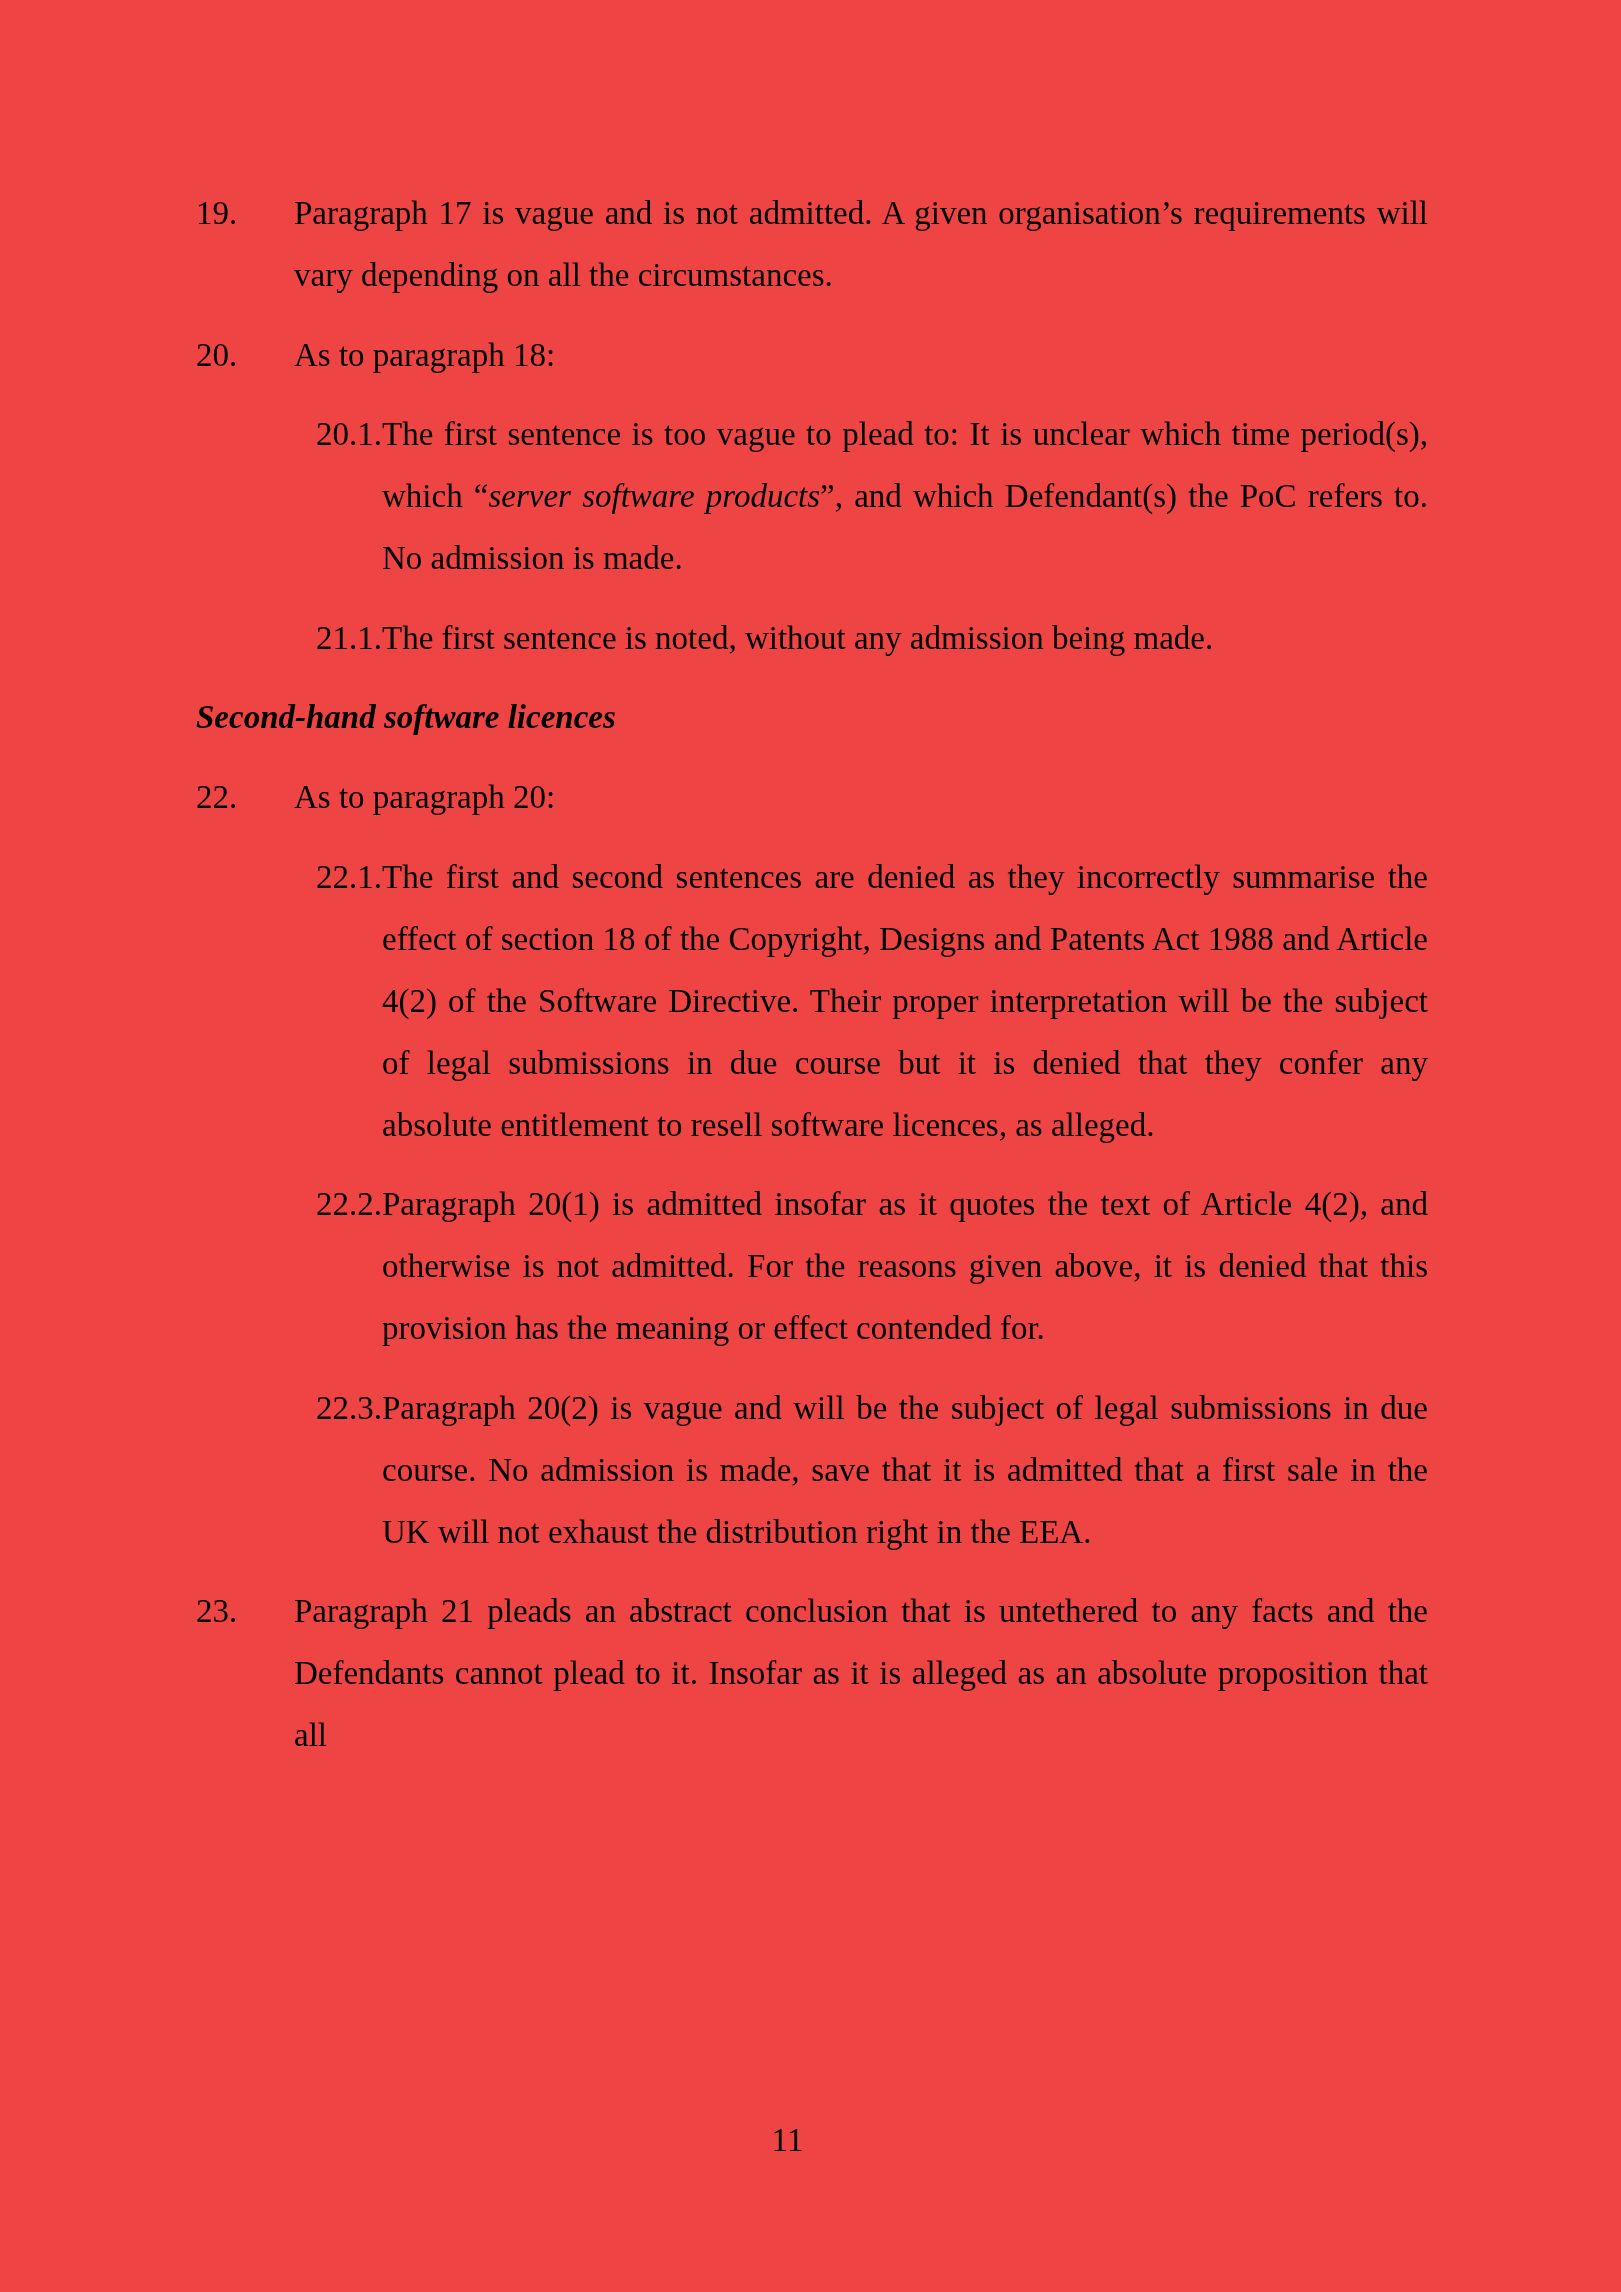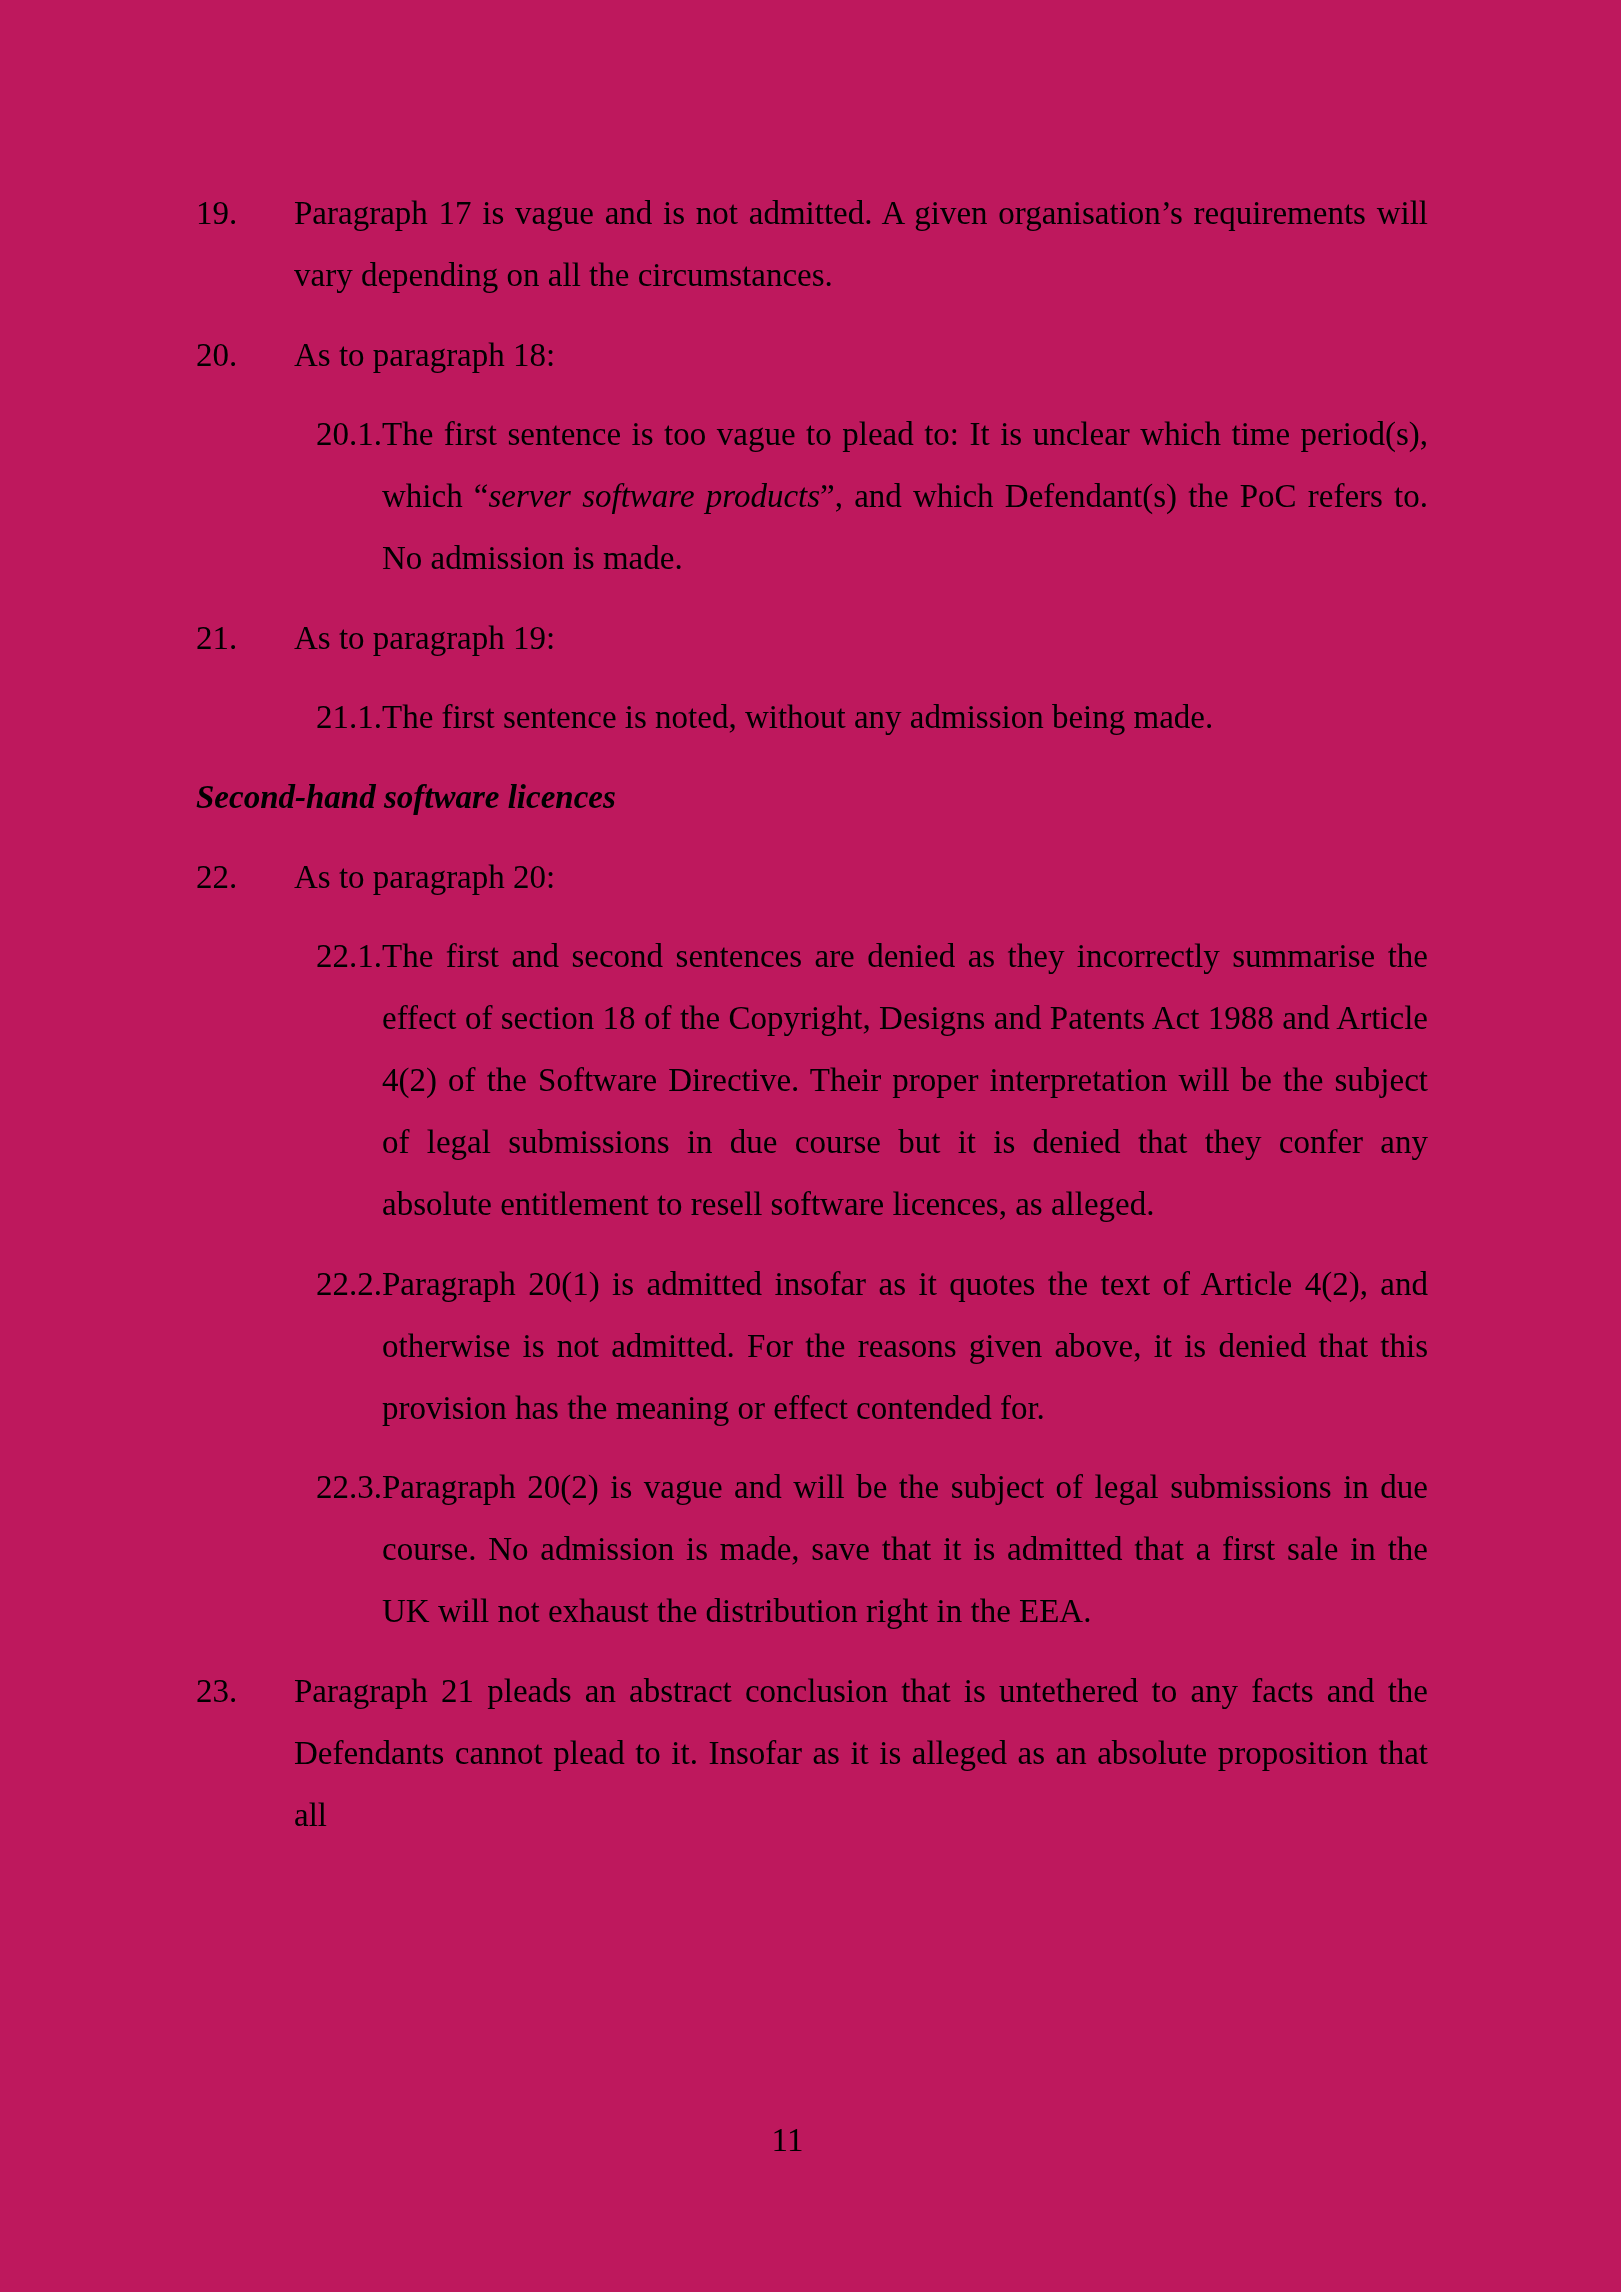--- a/index.html
+++ b/index.html
@@ -12,21 +12,21 @@
     height: 2293px;
     position: relative;
     font-family: "Liberation Serif", "DejaVu Serif", serif;
     color: #000000;
     -webkit-font-smoothing: antialiased;
   }
   .page {
     position: relative;
     width: 1621px;
     height: 2293px;
-    background: #be185d;
+    background: #ef4444;
     overflow: hidden;
   }
   .content {
     position: absolute;
     left: 196px;
     top: 182px;
     width: 1232px;
     font-size: 33px;
     line-height: 62px;
   }
@@ -77,24 +77,20 @@
         <div class="ptext"><span>Paragraph 17 is vague and is not admitted. A given organisation’s requirements will vary depending on all the circumstances.</span></div>
       </div>
       <div class="para level1">
         <span class="num">20.</span>
         <div class="ptext"><span>As to paragraph 18:</span></div>
       </div>
       <div class="para level2">
         <span class="num">20.1.</span>
         <div class="ptext"><span>The first sentence is too vague to plead to: It is unclear which time period(s), which “</span><span class="it">server software products</span><span>”, and which Defendant(s) the PoC refers to. No admission is made.</span></div>
       </div>
-      <div class="para level1">
-        <span class="num">21.</span>
-        <div class="ptext"><span>As to paragraph 19:</span></div>
-      </div>
       <div class="para level2">
         <span class="num">21.1.</span>
         <div class="ptext"><span>The first sentence is noted, without any admission being made.</span></div>
       </div>
       <div class="heading">Second-hand software licences</div>
       <div class="para level1">
         <span class="num">22.</span>
         <div class="ptext"><span>As to paragraph 20:</span></div>
       </div>
       <div class="para level2">

